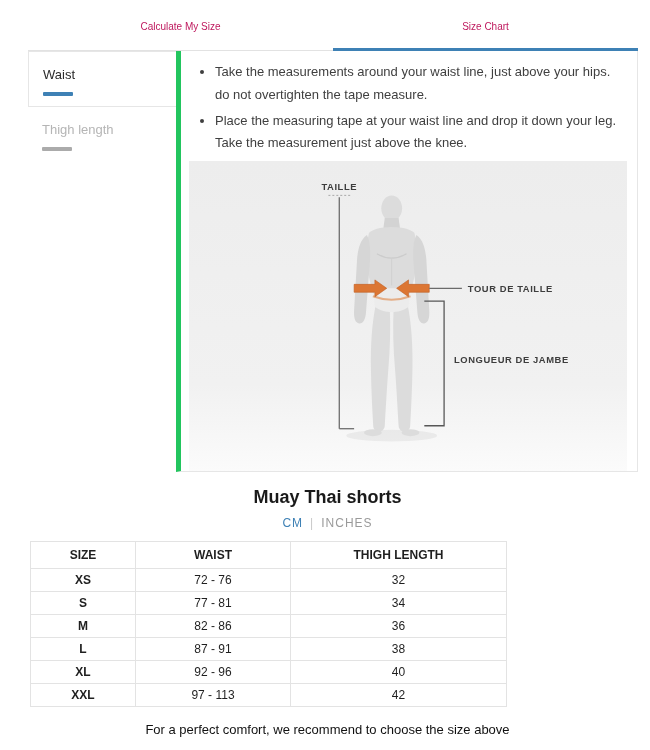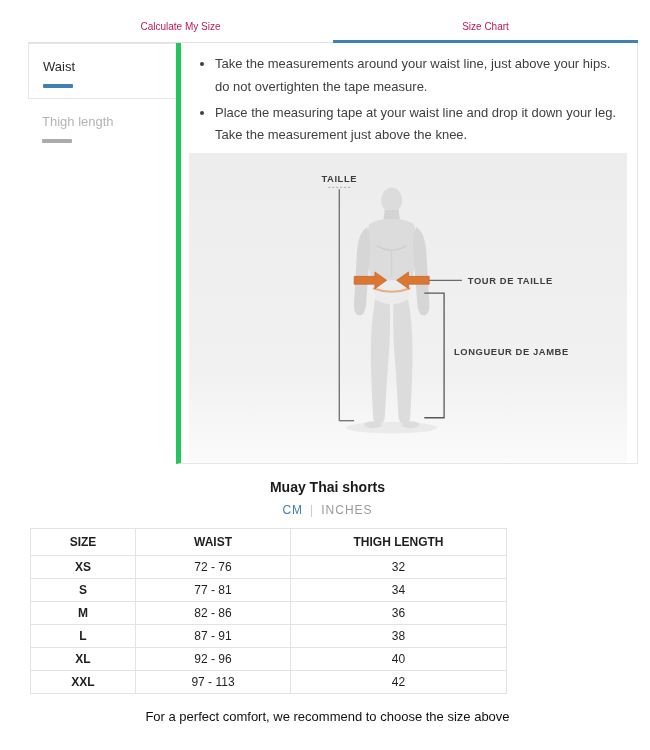--- a/index.html
+++ b/index.html
@@ -10,21 +10,21 @@
     overflow:hidden;
   }
   .page{margin-left:28px;width:610px;padding-top:15px;}
 
   
   .tabs{display:flex;}
   .tab{
     flex:1;text-align:center;font-size:10px;color:#be185d;
     padding:6px 0 10px;border-bottom:1px solid #e2e2e2;cursor:pointer;
   }
-  .tab.active{border-bottom:3px solid var(--accent,#3e81b5);padding-bottom:8px;}
+  .tab.active{border-bottom:3px solid var(--accent,#3e81b5);padding-bottom:16px;}
 
   
   .panel{display:flex;align-items:stretch;}
   .sidebar{width:148px;flex:none;}
   .side-item{padding:13px 14px 10px;cursor:pointer;}
   .side-item.active{border:1px solid #e6e6e6;border-right:none;}
   .side-label{font-size:13px;color:#2b2b2b;}
   .side-item.inactive .side-label{color:#b5b5b5;}
   .bar{display:block;width:30px;height:4px;margin-top:9px;border-radius:1px;background:#ababab;}
   .side-item.active .bar{background:var(--accent,#3e81b5);}
@@ -47,21 +47,21 @@
   }
   .figure-box svg{display:block;width:100%;height:100%;}
   .fig-label{
     font-family:"Liberation Sans", sans-serif;
     font-weight:bold;font-size:9.5px;letter-spacing:0.6px;fill:#3d3d3d;
   }
 
   
   .title{
     text-align:center;margin:15px 13px 0 2px;
-    font-size:14px;font-weight:bold;color:#1a1a1a;
+    font-size:18px;font-weight:bold;color:#1a1a1a;
   }
   .units{text-align:center;margin:8px 13px 0 2px;font-size:12px;letter-spacing:1px;}
   .unit{color:#9a9a9a;cursor:pointer;}
   .unit.active{color:var(--accent,#3e81b5);}
   .unit-sep{color:#c9c9c9;margin:0 7px;}
 
   
   table.size-table{
     border-collapse:collapse;width:477px;margin:11px 13px 0 2px;table-layout:fixed;
   }

